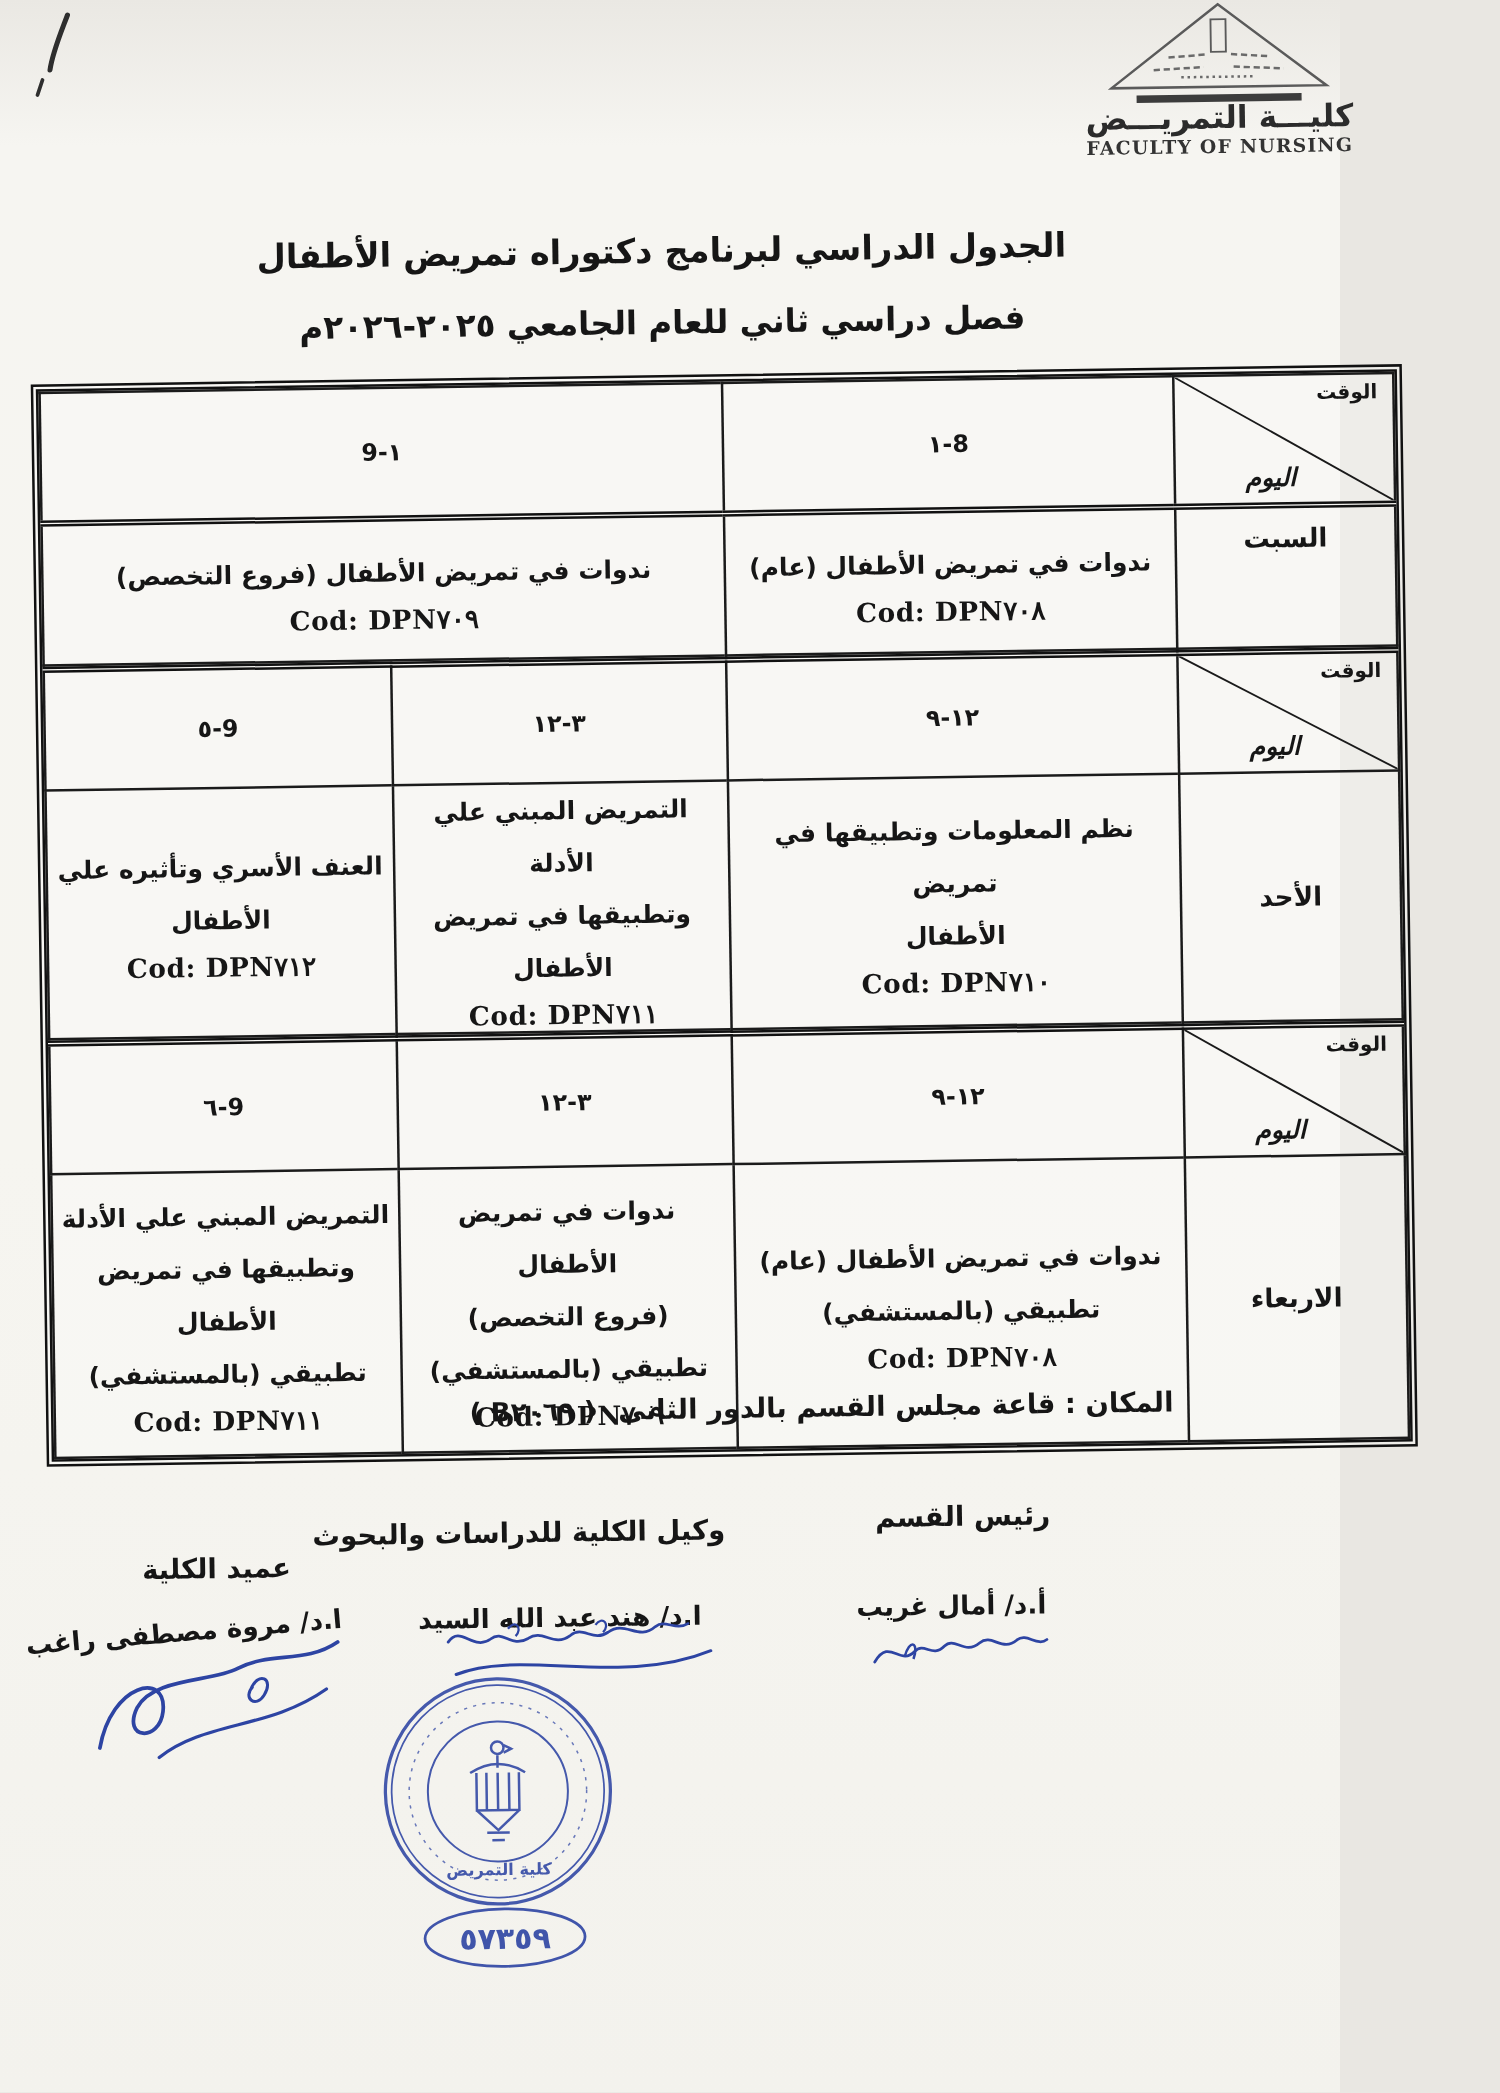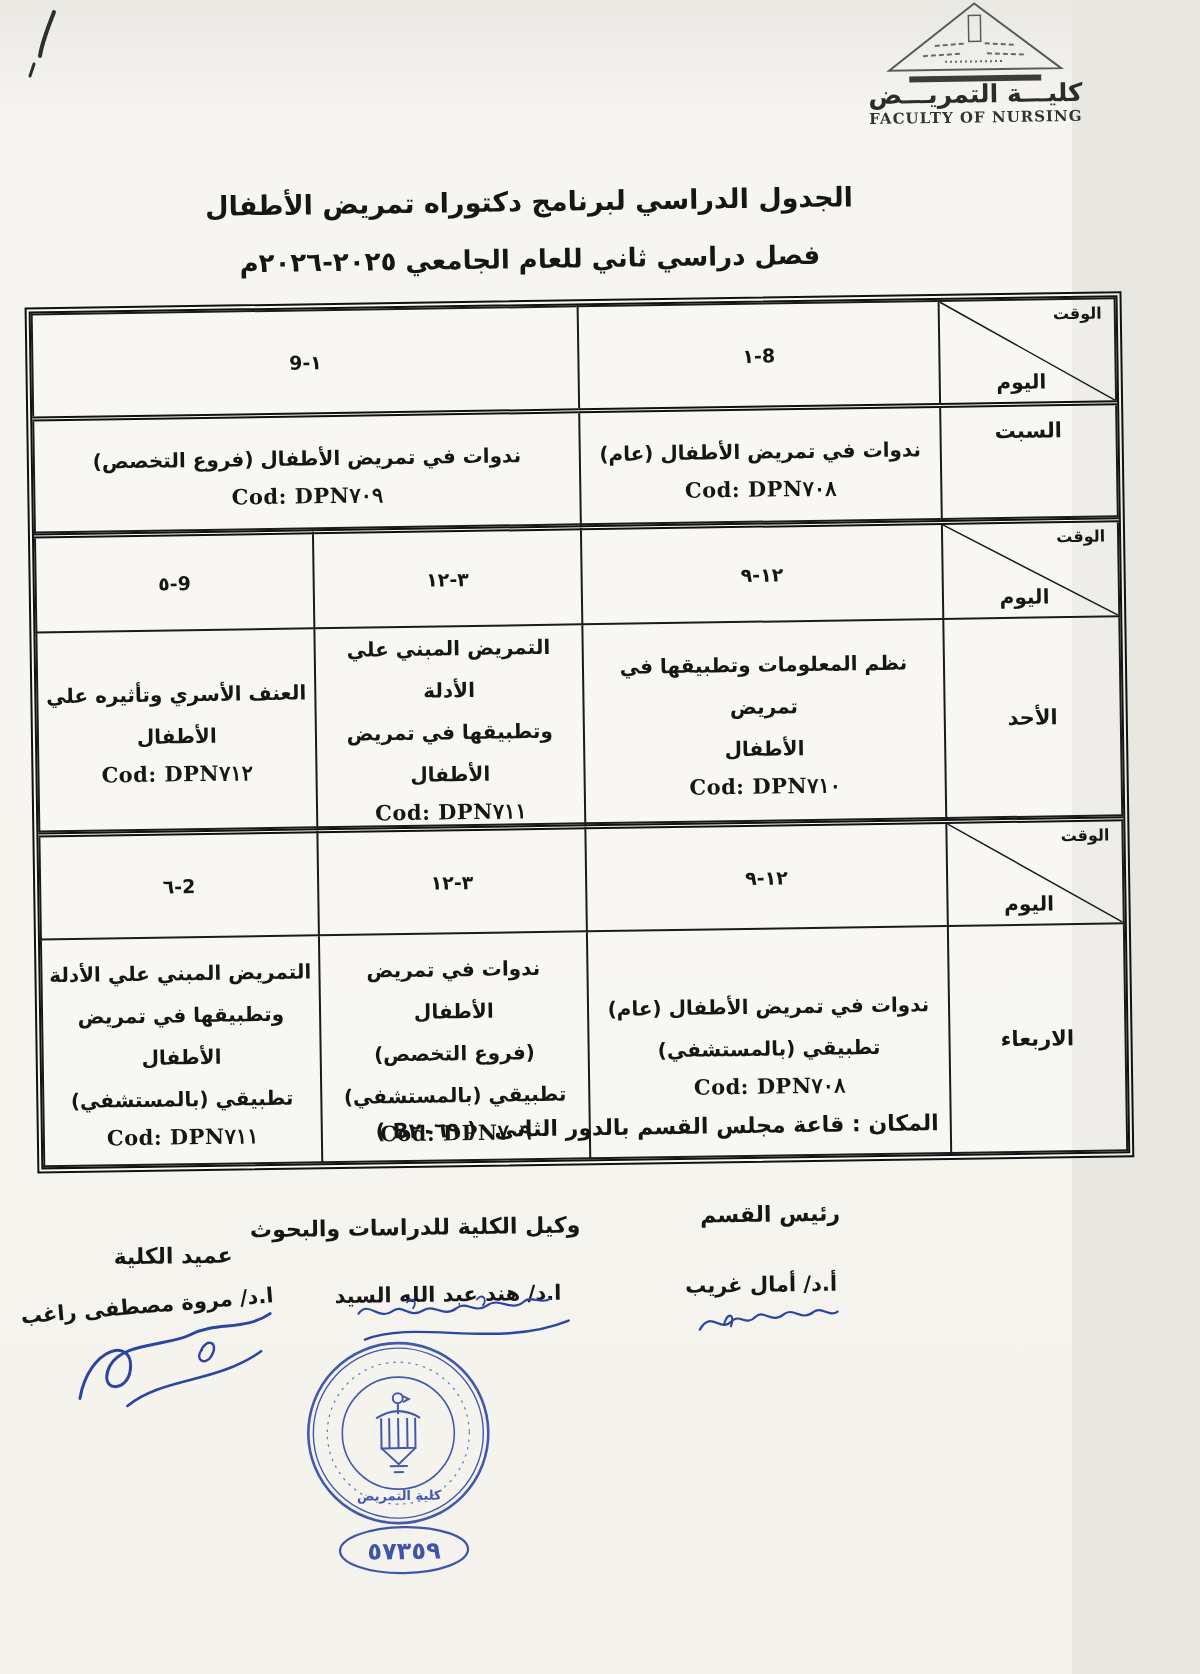--- a/index.html
+++ b/index.html
@@ -46,21 +46,21 @@
   .sec2 .hrow td{height:93px;}
   .sec2 .drow td{height:168px;}
   .sec3 .hrow td{height:101px;}
   .sec3 .drow td{height:225px;}
   td.time{vertical-align:top;padding-top:10px;font-size:19px;letter-spacing:1px;}
   td.day{font-size:21px;}
   .sec1 td.day{vertical-align:top;padding-top:12px;}
   td.diag{position:relative;padding:0;}
   .dsvg{position:absolute;inset:0;width:100%;height:100%;}
   .lbl-time{position:absolute;top:4px;left:auto;right:12px;font-size:16px;}
-  .lbl-day{position:absolute;bottom:8px;right:auto;left:56px;font-size:20px;}
+  .lbl-day{position:absolute;bottom:8px;right:auto;left:56px;font-size:20px;font-style:italic;}
   .course .ct{font-size:20px;line-height:2.1;white-space:pre-line;}
   .course .code{margin-top:4px;}
   .ltr{direction:ltr;unicode-bidi:isolate;display:inline-block;}
   .code{font-family:"DejaVu Serif",serif;font-size:21px;font-weight:bold;letter-spacing:.5px;}
   
   .location{position:absolute;top:1116px;right:140px;font-size:22px;font-weight:bold;white-space:nowrap;}
   .location .ltr{margin-right:10px;font-size:21px;}
   
   .sig-title{position:absolute;font-size:22px;font-weight:bold;white-space:nowrap;}
   .sig-name{position:absolute;font-size:21px;font-weight:bold;white-space:nowrap;}
@@ -191,21 +191,21 @@
             <tr class="hrow">
           <td class="diag">
             <svg class="dsvg" viewBox="0 0 100 100" preserveAspectRatio="none">
                   <line x1="0" y1="0" x2="100" y2="100" stroke="#1a1a1a" stroke-width="1.5" vector-effect="non-scaling-stroke"></line>
                 </svg>
             <span class="lbl-time">الوقت</span>
             <span class="lbl-day">اليوم</span>
           </td>
           <td class="time"><span class="ltr">١٢-٩</span></td>
           <td class="time"><span class="ltr">٣-١٢</span></td>
-          <td class="time"><span class="ltr">٦-2</span></td>
+          <td class="time"><span class="ltr">٦-9</span></td>
         </tr>
         <tr class="drow">
           <td class="day">الاربعاء</td>
           <td class="course">
             <div class="ct">ندوات في تمريض الأطفال (عام)
 تطبيقي (بالمستشفي)</div>
             <div class="code ltr">Cod: DPN٧٠٨</div>
           </td>
           <td class="course">
             <div class="ct">ندوات في تمريض الأطفال

